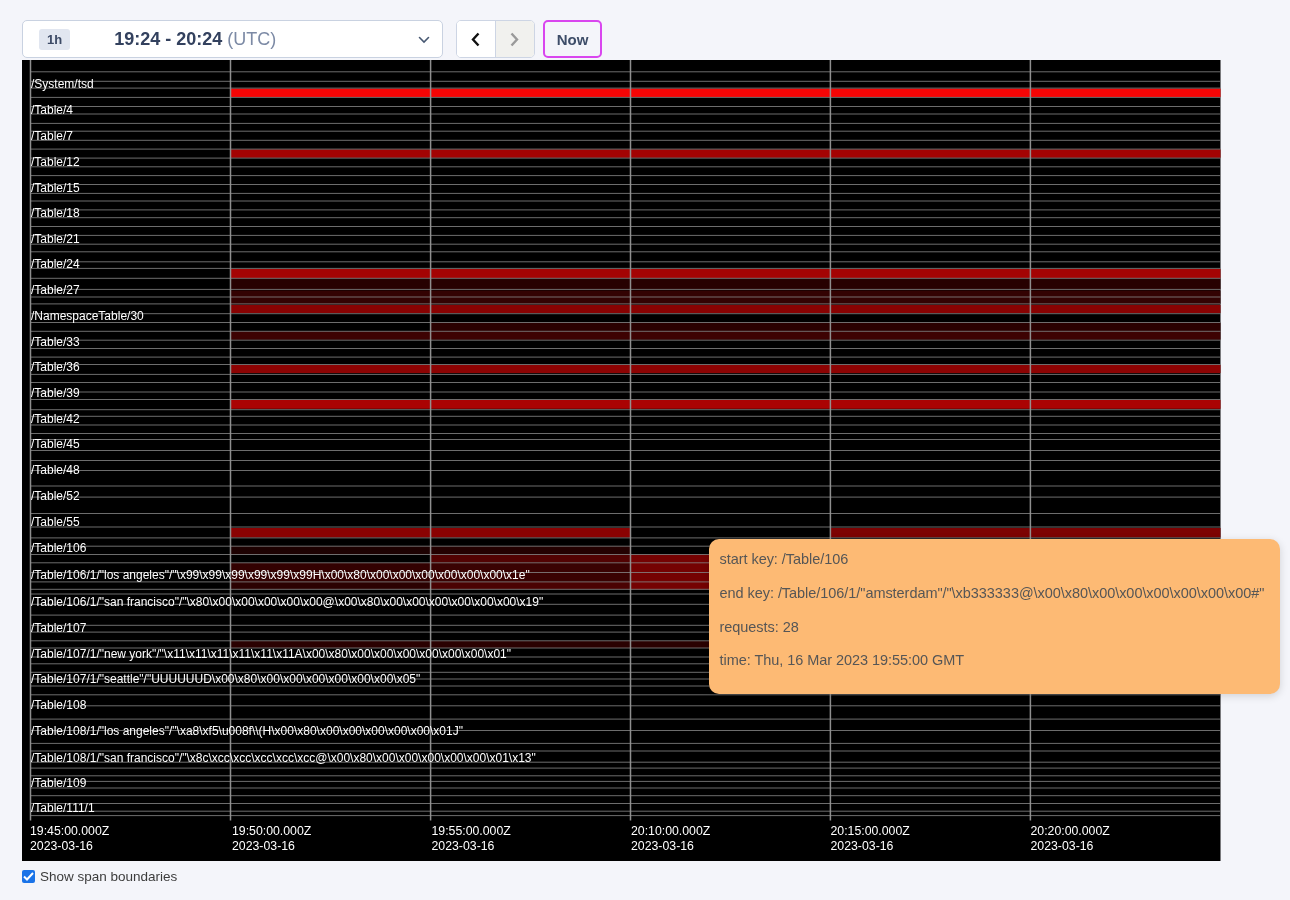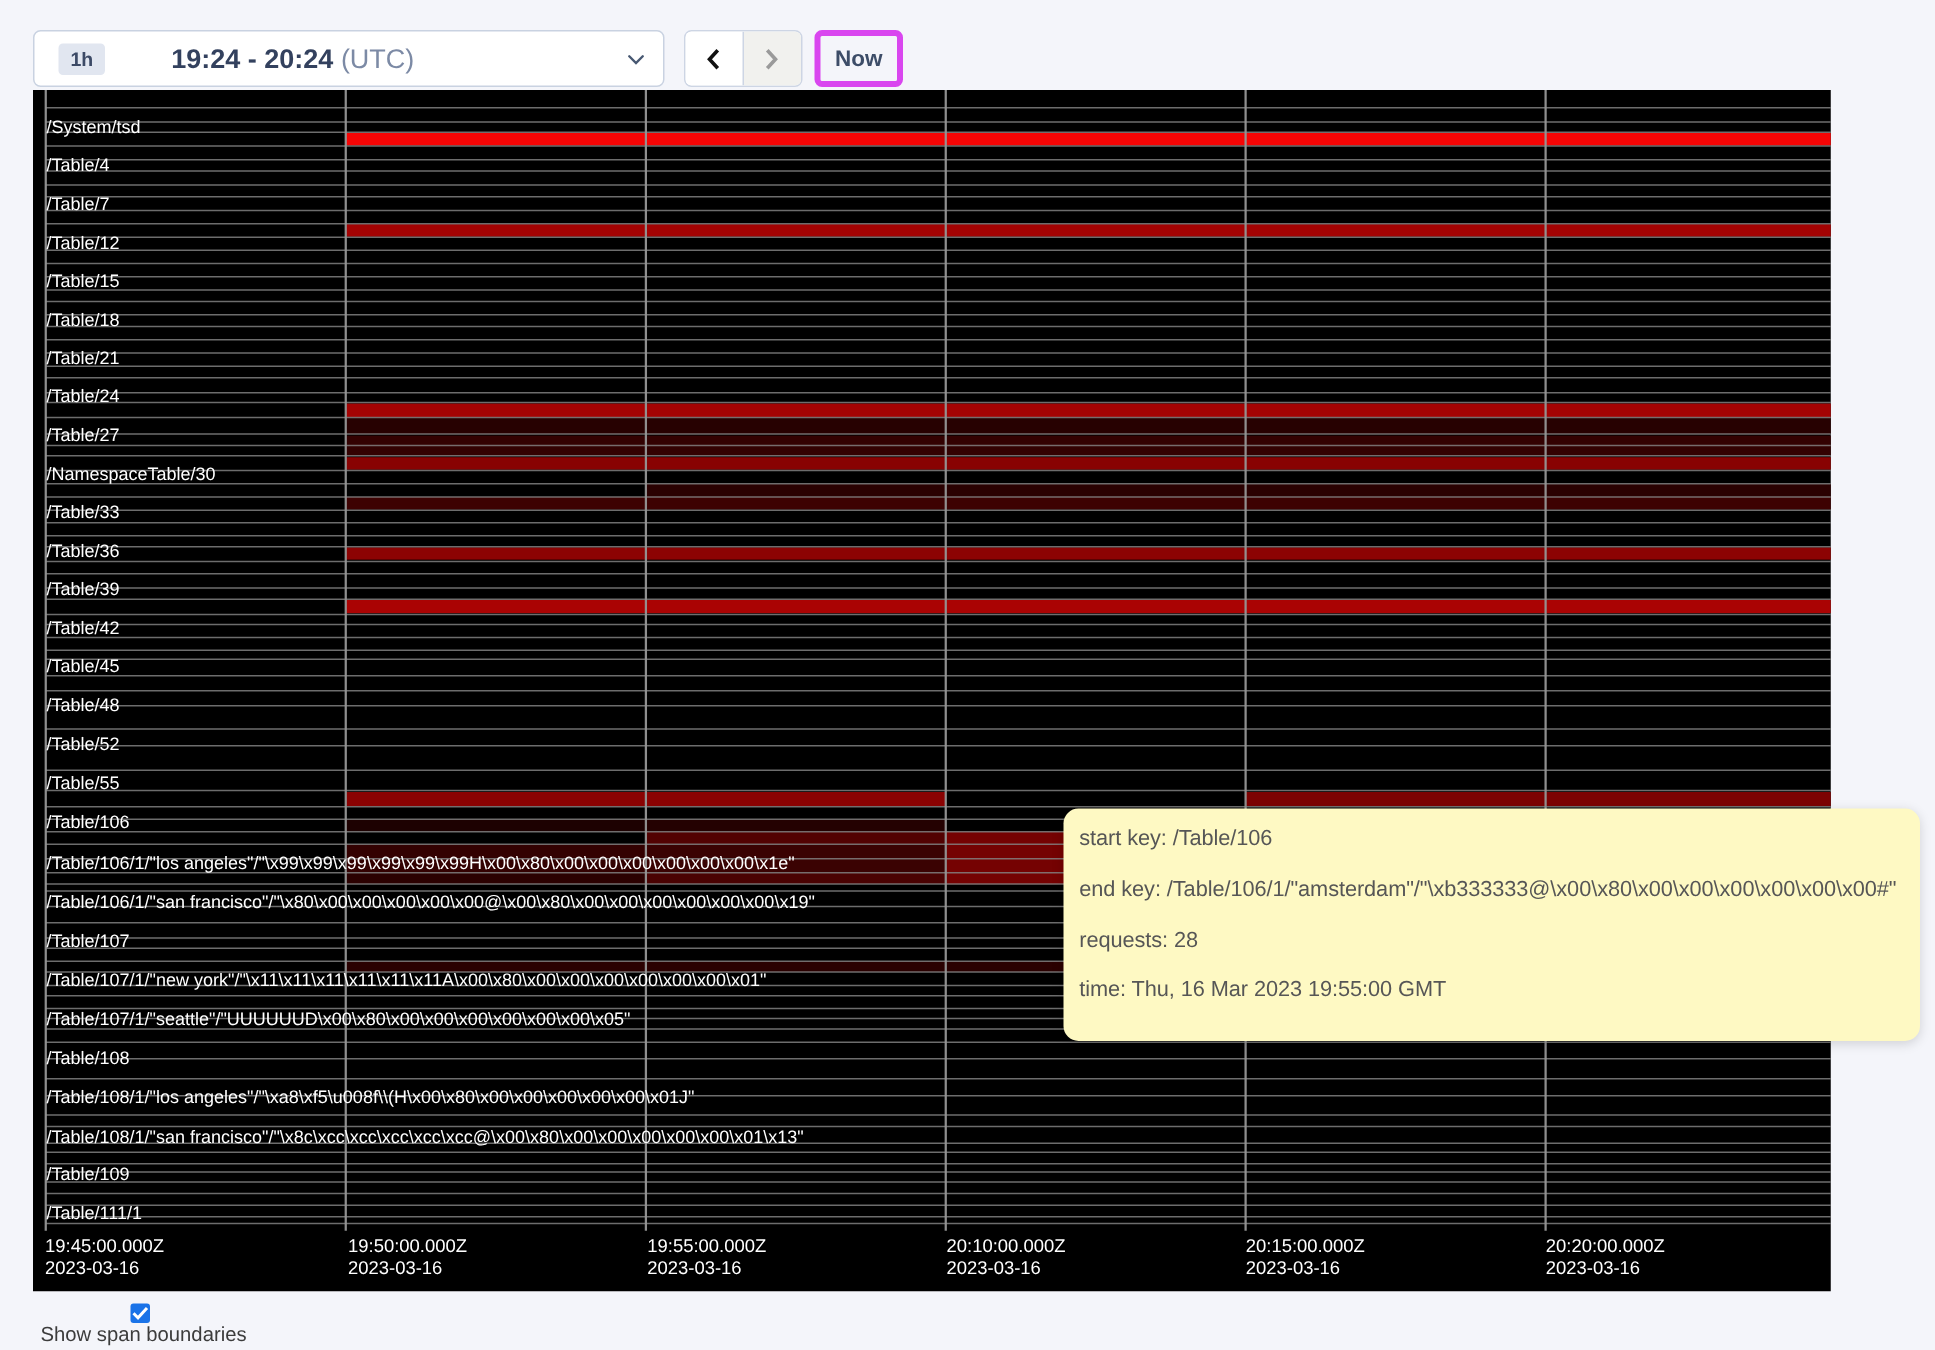--- a/index.html
+++ b/index.html
@@ -6,23 +6,23 @@
 html,body { width:1290px; height:900px; background:#f4f5fa; font-family:"Liberation Sans", sans-serif; overflow:hidden; }
 .abs { position:absolute; }
 .timebox { left:22px; top:20px; width:421px; height:38px; background:#fff; border:1px solid #c9d2e1; border-radius:5px; display:flex; align-items:center;gap:26px; }
 .badge { margin-left:16px; background:#e1e6f0; border-radius:3px; padding:3px 8px; font-size:13px; font-weight:bold; color:#3c4a66; }
 .trange { margin-left:18px; font-size:18px; font-weight:bold; color:#33415e; }
 .tutc { font-weight:normal; color:#7c8aa5; }
 .chev { position:absolute; right:12px; top:15px; }
 .btngroup { left:456px; top:20px; width:79px; height:38px; border:1px solid #cdd5e4; border-radius:5px; display:flex; overflow:hidden; background:#fff; }
 .bleft { width:39px; height:100%; background:#fff; border-right:1px solid #cdd5e4; display:flex; align-items:center; justify-content:center; }
 .bright { width:39px; height:100%; background:#f1f1ee; display:flex; align-items:center; justify-content:center; }
-.nowbtn { left:543px; top:20px; width:59px; height:38px; border:4px solid #d946ef; border-radius:5px; background:#f4f5fa; color:#3d4d68; font-weight:bold; font-size:15px; display:flex; align-items:center; justify-content:center; }
-.tooltip { left:709px; top:539px; width:571px; height:155px; background:#fef9c3; border-radius:10px; box-shadow:0 2px 8px rgba(0,0,0,0.15); font-size:14.5px; letter-spacing:-0.05px; color:#565656; padding:4px 0 0 10.5px; line-height:33.8px; white-space:nowrap; overflow:hidden; }
-.cbrow { left:22px; top:869px; display:flex; align-items:center;flex-direction:column; }
+.nowbtn { left:543px; top:20px; width:59px; height:38px; border:2px solid #d946ef; border-radius:5px; background:#f4f5fa; color:#3d4d68; font-weight:bold; font-size:15px; display:flex; align-items:center; justify-content:center; }
+.tooltip { left:709px; top:539px; width:571px; height:155px; background:#fdba74; border-radius:10px; box-shadow:0 2px 8px rgba(0,0,0,0.15); font-size:14.5px; letter-spacing:-0.05px; color:#565656; padding:4px 0 0 10.5px; line-height:33.8px; white-space:nowrap; overflow:hidden; }
+.cbrow { left:22px; top:869px; display:flex; align-items:center; }
 .cbox { width:13px; height:13px; background:#1a73e8; border-radius:2px; position:relative; }
 .cbox svg { position:absolute; left:1px; top:2px; }
 .cblabel { margin-left:5px; font-size:13.5px; color:#3c3c3c; }
 </style>
 </head>
 <body>
 <div class="abs timebox">
   <span class="badge">1h</span>
   <span class="trange">19:24 - 20:24 <span class="tutc">(UTC)</span></span>
   <svg class="chev" width="12" height="8" viewBox="0 0 12 8">

